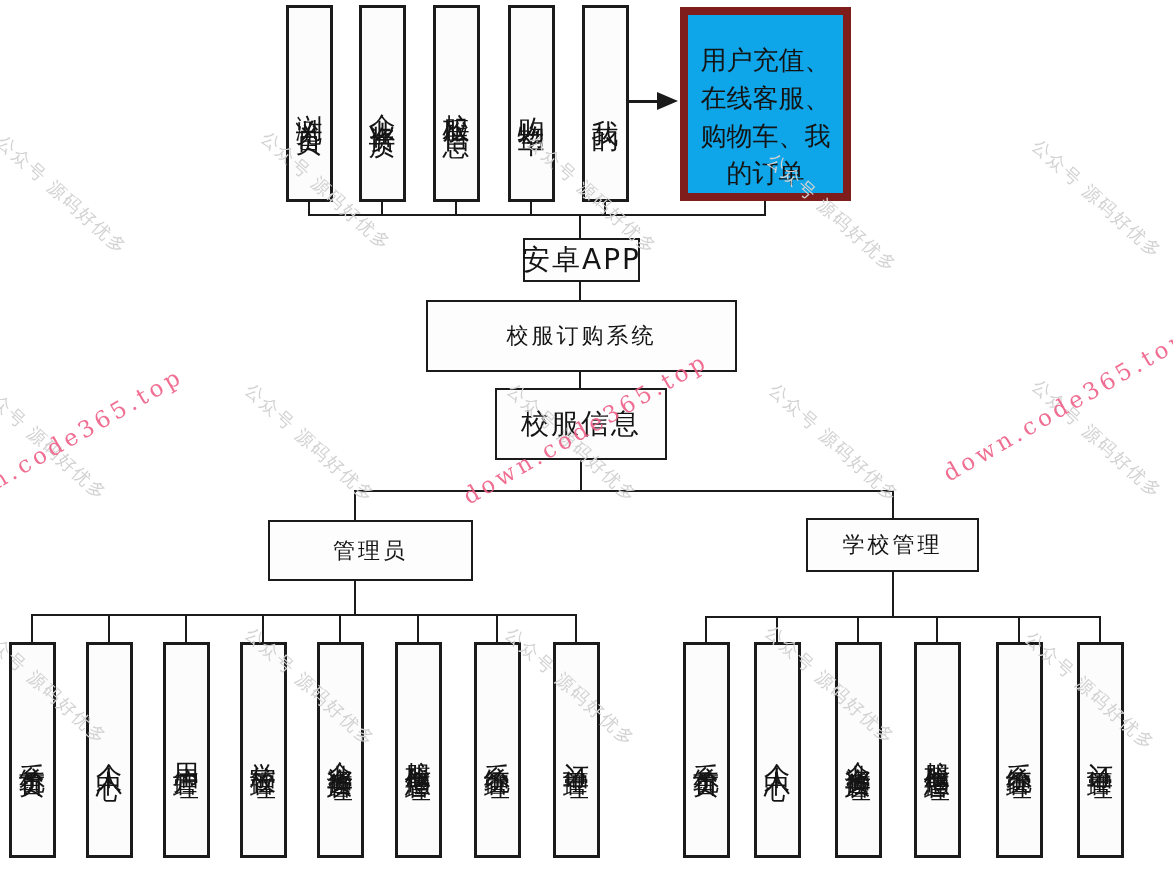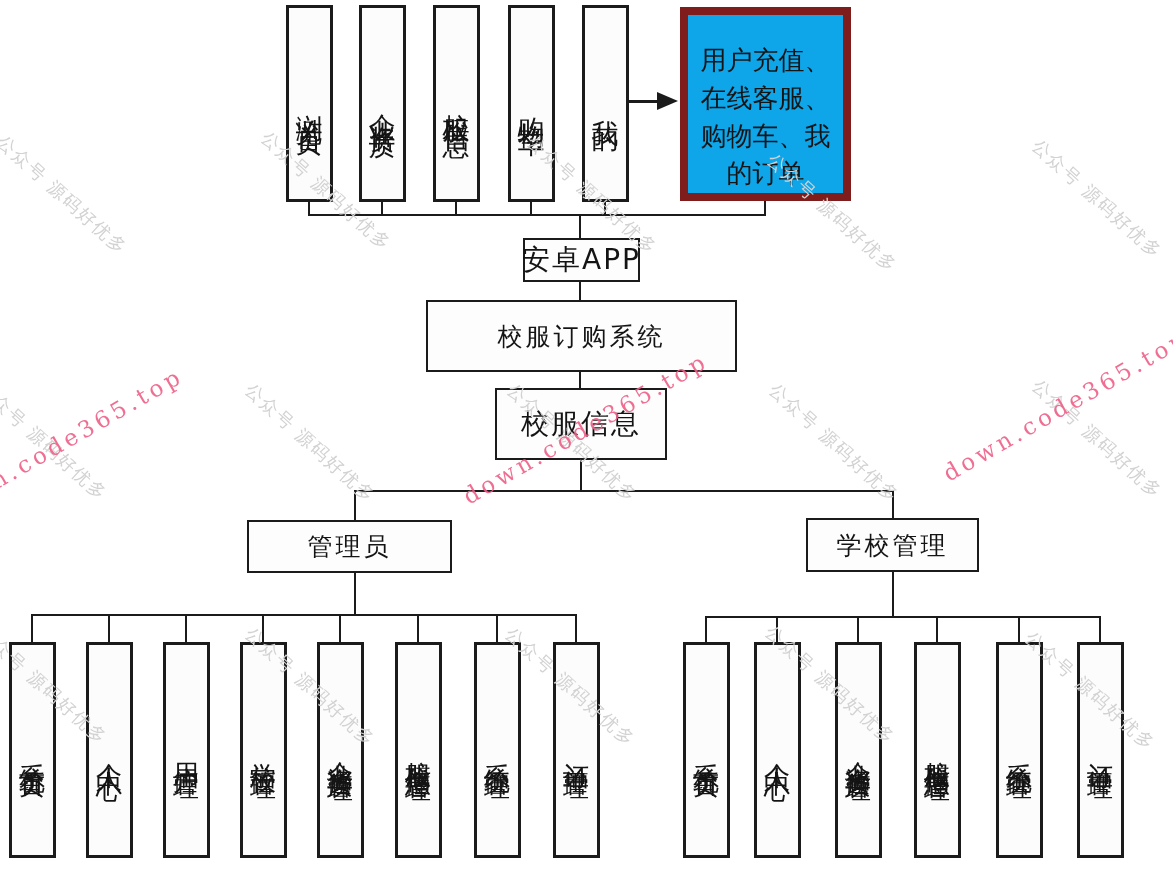--- a/index.html
+++ b/index.html
@@ -37,21 +37,21 @@
     position:absolute;
     box-sizing:border-box;
     border:2px solid #1b1b1b;
     background:#fdfdfe;
     display:flex;
     align-items:center;
     justify-content:center;
     z-index:2;
   }
   .ht{font-size:28px;letter-spacing:2px;white-space:nowrap;}
-  .ht-big{font-size:25px;letter-spacing:3px;}
+  .ht-big{font-size:22px;letter-spacing:3px;}
   
   .dbox{
     position:absolute;
     box-sizing:border-box;
     border:8px solid #7f1d1d;
     background:#0ea5e9;
     display:flex;
     align-items:flex-end;
     justify-content:center;
     z-index:2;
@@ -148,21 +148,21 @@
 
   <div class="hbox" style="left:495px;top:388px;width:172px;height:72px;">
     <span class="ht">校服信息</span>
   </div>
   <div class="ln" style="left:580px;top:460px;width:2px;height:31px;"></div>
 
   <div class="ln" style="left:354px;top:490px;width:540px;height:2px;"></div>
   <div class="ln" style="left:354px;top:491px;width:2px;height:29px;"></div>
   <div class="ln" style="left:892px;top:491px;width:2px;height:27px;"></div>
 
-  <div class="hbox" style="left:247px;top:520px;width:205px;height:53px;">
+  <div class="hbox" style="left:268px;top:520px;width:205px;height:61px;">
     <span class="ht ht-big">管理员</span>
   </div>
 
   <div class="hbox" style="left:806px;top:518px;width:173px;height:54px;">
     <span class="ht ht-big">学校管理</span>
   </div>
 
   <div class="ln" style="left:354px;top:573px;width:2px;height:42px;"></div>
   <div class="ln" style="left:31px;top:614px;width:546px;height:2px;"></div>
   <div class="ln" style="left:31px;top:615px;width:2px;height:27px;"></div>

